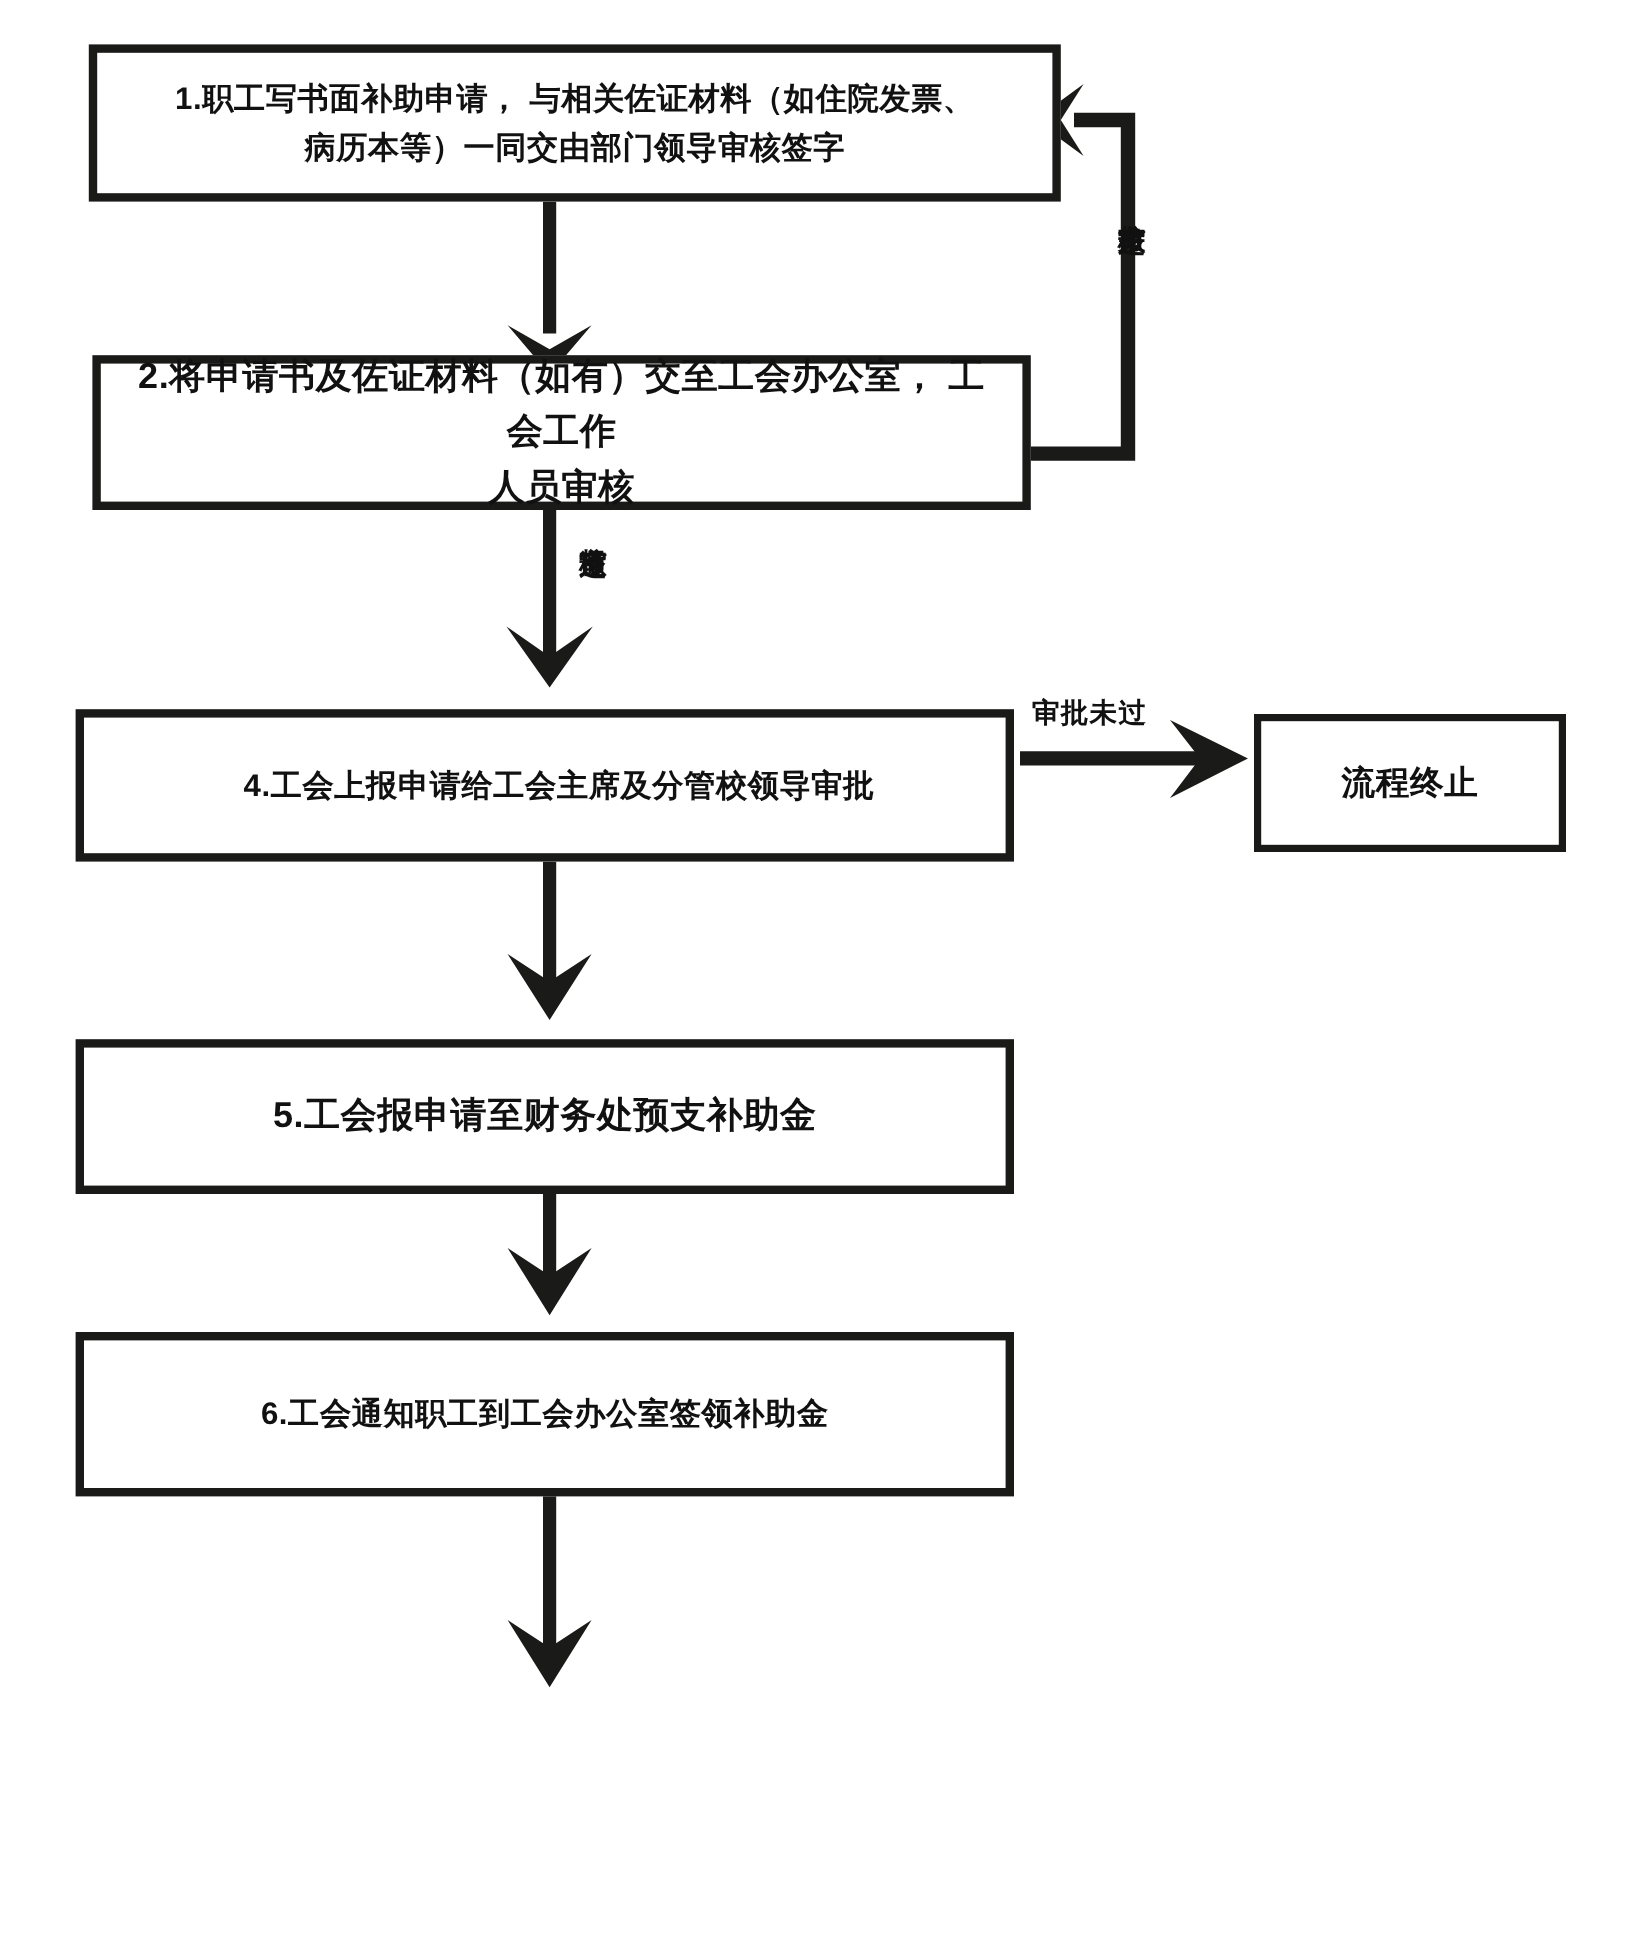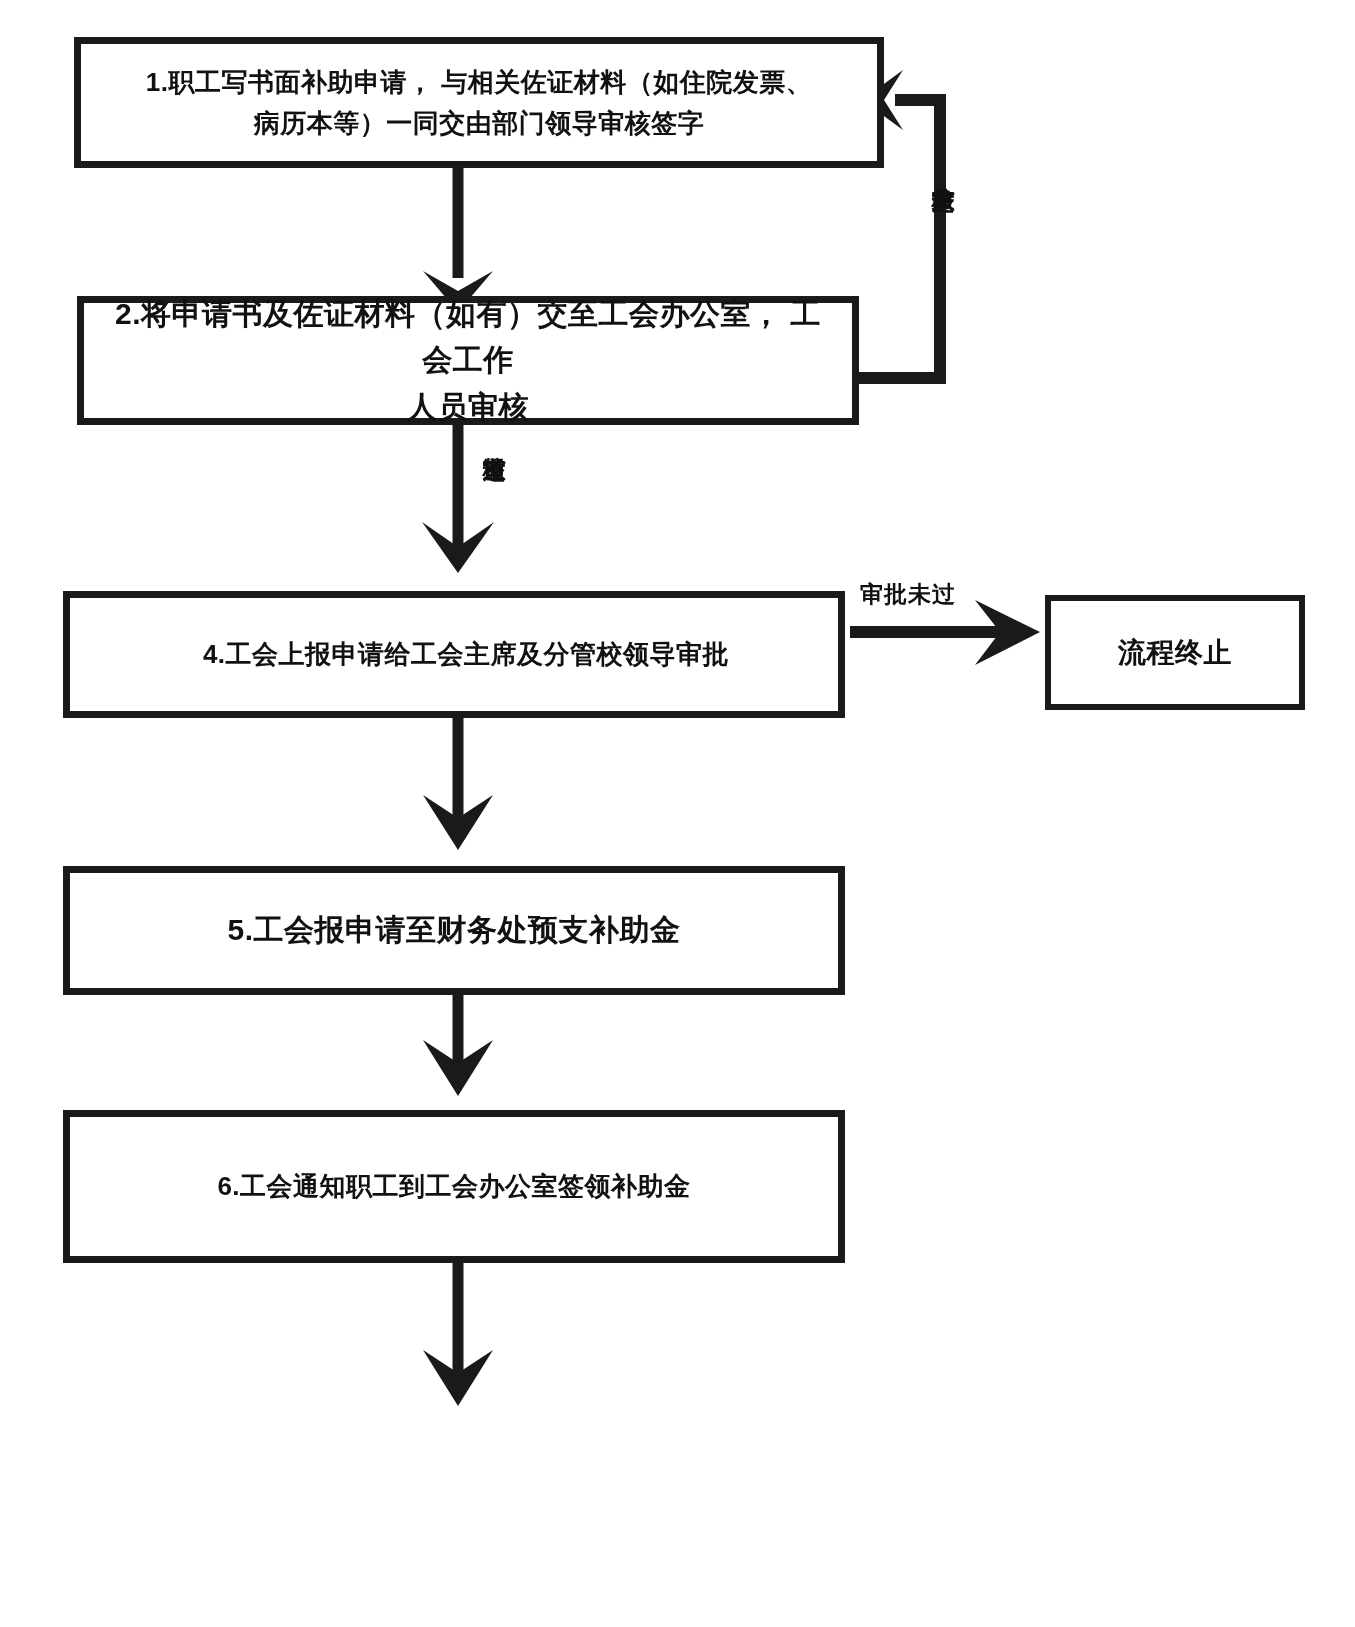--- a/index.html
+++ b/index.html
@@ -42,21 +42,21 @@
   .node-text {
     display: block;
     padding: 0 22px;
     white-space: pre-line;
   }
   
   #node-1 { left: 74px;   top: 37px;   width: 810px; height: 131px; font-size: 26px; }
   #node-2 { left: 63px;   top: 296px;  width: 782px; height: 129px; font-size: 30px; margin-left: 14px; }
   #node-4 { left: 63px;   top: 591px;  width: 782px; height: 127px; font-size: 26px; padding-left: 24px; }
   #node-5 { left: 63px;   top: 866px;  width: 782px; height: 129px; font-size: 30px; }
-  #node-6 { left: 63px;   top: 1110px; width: 782px; height: 153px; font-size: 26px; }
+  #node-6 { left: 63px;   top: 1110px; width: 782px; height: 137px; font-size: 26px; }
   #node-7 { left: 63px;   top: 1420px; width: 782px; height: 128px; font-size: 26px; }
   #node-end { left: 1045px; top: 595px; width: 260px; height: 115px; font-size: 28px; border-width: 6px; }
 
   
   .edge-label {
     position: absolute;
     color: #111111;
     font-weight: 700;
     font-size: 23px;
     letter-spacing: 1px;

